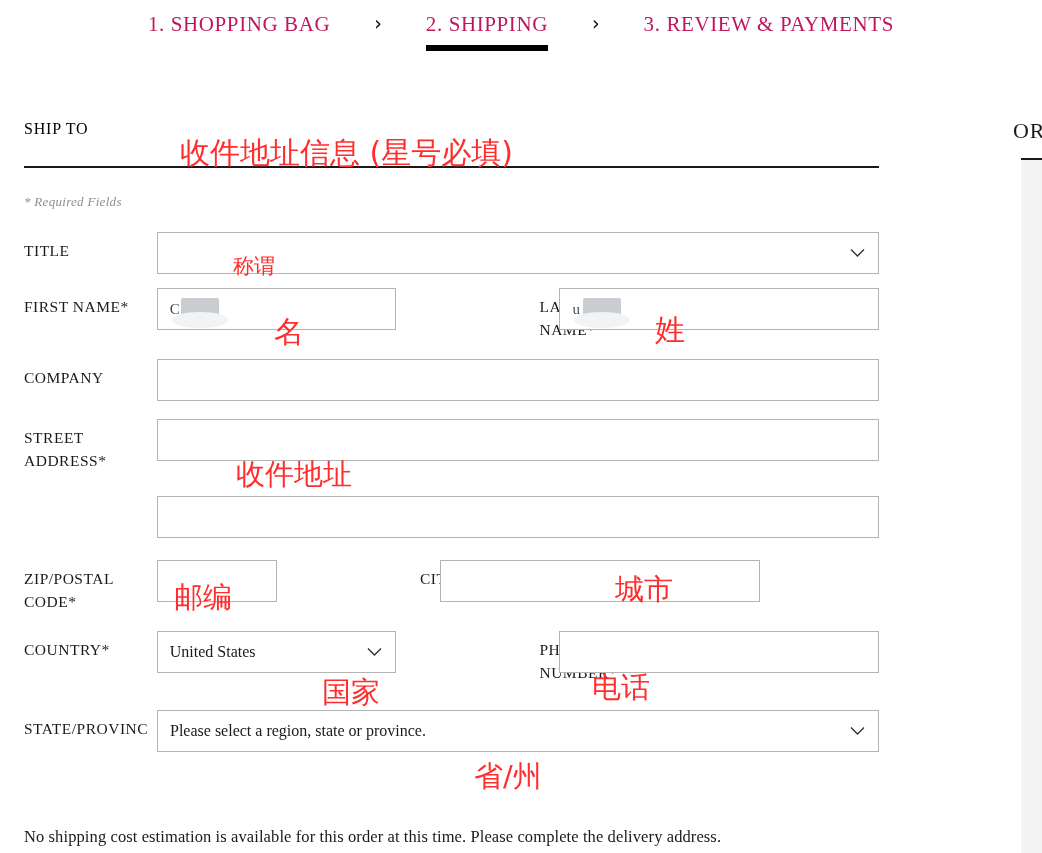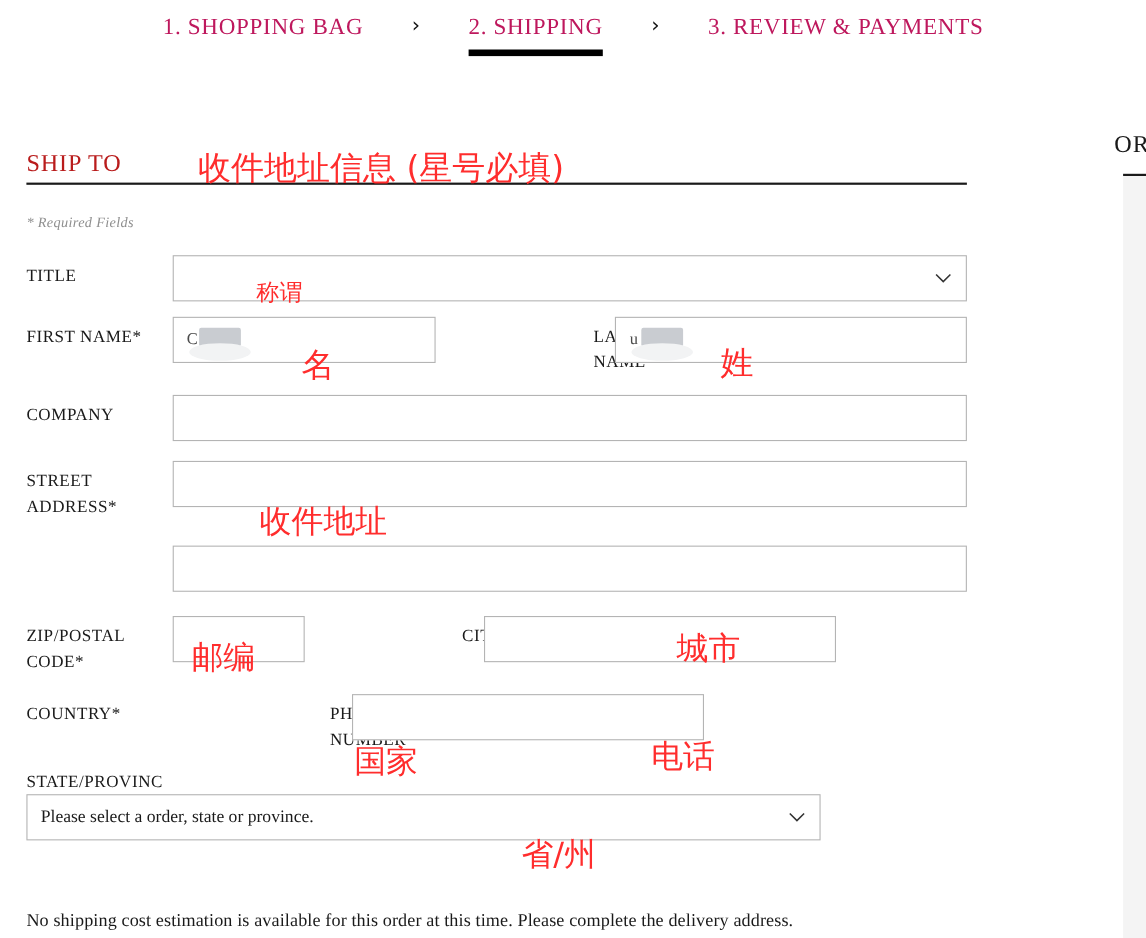--- a/index.html
+++ b/index.html
@@ -60,24 +60,24 @@
   }
 
   #ship-to-header-row {
     position: relative;
     height: 48px;
     border-bottom: 2px solid #1a1a1a;
   }
   #ship-to-title {
     position: absolute;
     left: 0;
-    top: 17px;
-    font-size: 22px;
+    top: 2px;
+    font-size: 16px;
     letter-spacing: 0.8px;
-    color: #b91c1c;
+    color: #000000;
   }
 
   #required-note {
     margin-top: 26px;
     font-size: 13px;
     color: #8f8f8f;
     letter-spacing: 0.3px;
     font-style: italic;
   }
 
@@ -288,30 +288,38 @@
       <span></span>
     </div>
     <div class="fld-label" style="width:163px;padding-left:143px;">CITY*</div>
     <div class="ctl w-half-wide">
       <span></span>
     </div>
   </div>
 
   <div class="form-row" style="margin-top:18px;">
     <div class="fld-label lbl-w-left">COUNTRY*</div>
+    <div class="ctl w-half select-ctl">
+      <span>United States</span>
+      <span class="chevron">
+        <svg width="15" height="9" viewBox="0 0 15 9">
+            <path d="M1 1 L7.5 7.5 L14 1" stroke="#333333" stroke-width="1.4" fill="none"></path>
+          </svg>
+      </span>
+    </div>
     <div class="fld-label" style="width:163px;padding-left:143px;">PHONE NUMBER*</div>
     <div class="ctl w-half-wide">
       <span></span>
     </div>
   </div>
 
-  <div class="form-row" style="margin-top:8px;flex-direction:column;">
+  <div class="form-row" style="margin-top:26px;">
     <div class="fld-label" style="width:133px;overflow:hidden;">STATE/PROVINC</div>
     <div class="ctl w-full select-ctl">
-      <span>Please select a order, state or province.</span>
+      <span>Please select a region, state or province.</span>
       <span class="chevron">
         <svg width="15" height="9" viewBox="0 0 15 9">
             <path d="M1 1 L7.5 7.5 L14 1" stroke="#333333" stroke-width="1.4" fill="none"></path>
           </svg>
       </span>
     </div>
   </div>
 
 </div>
 

